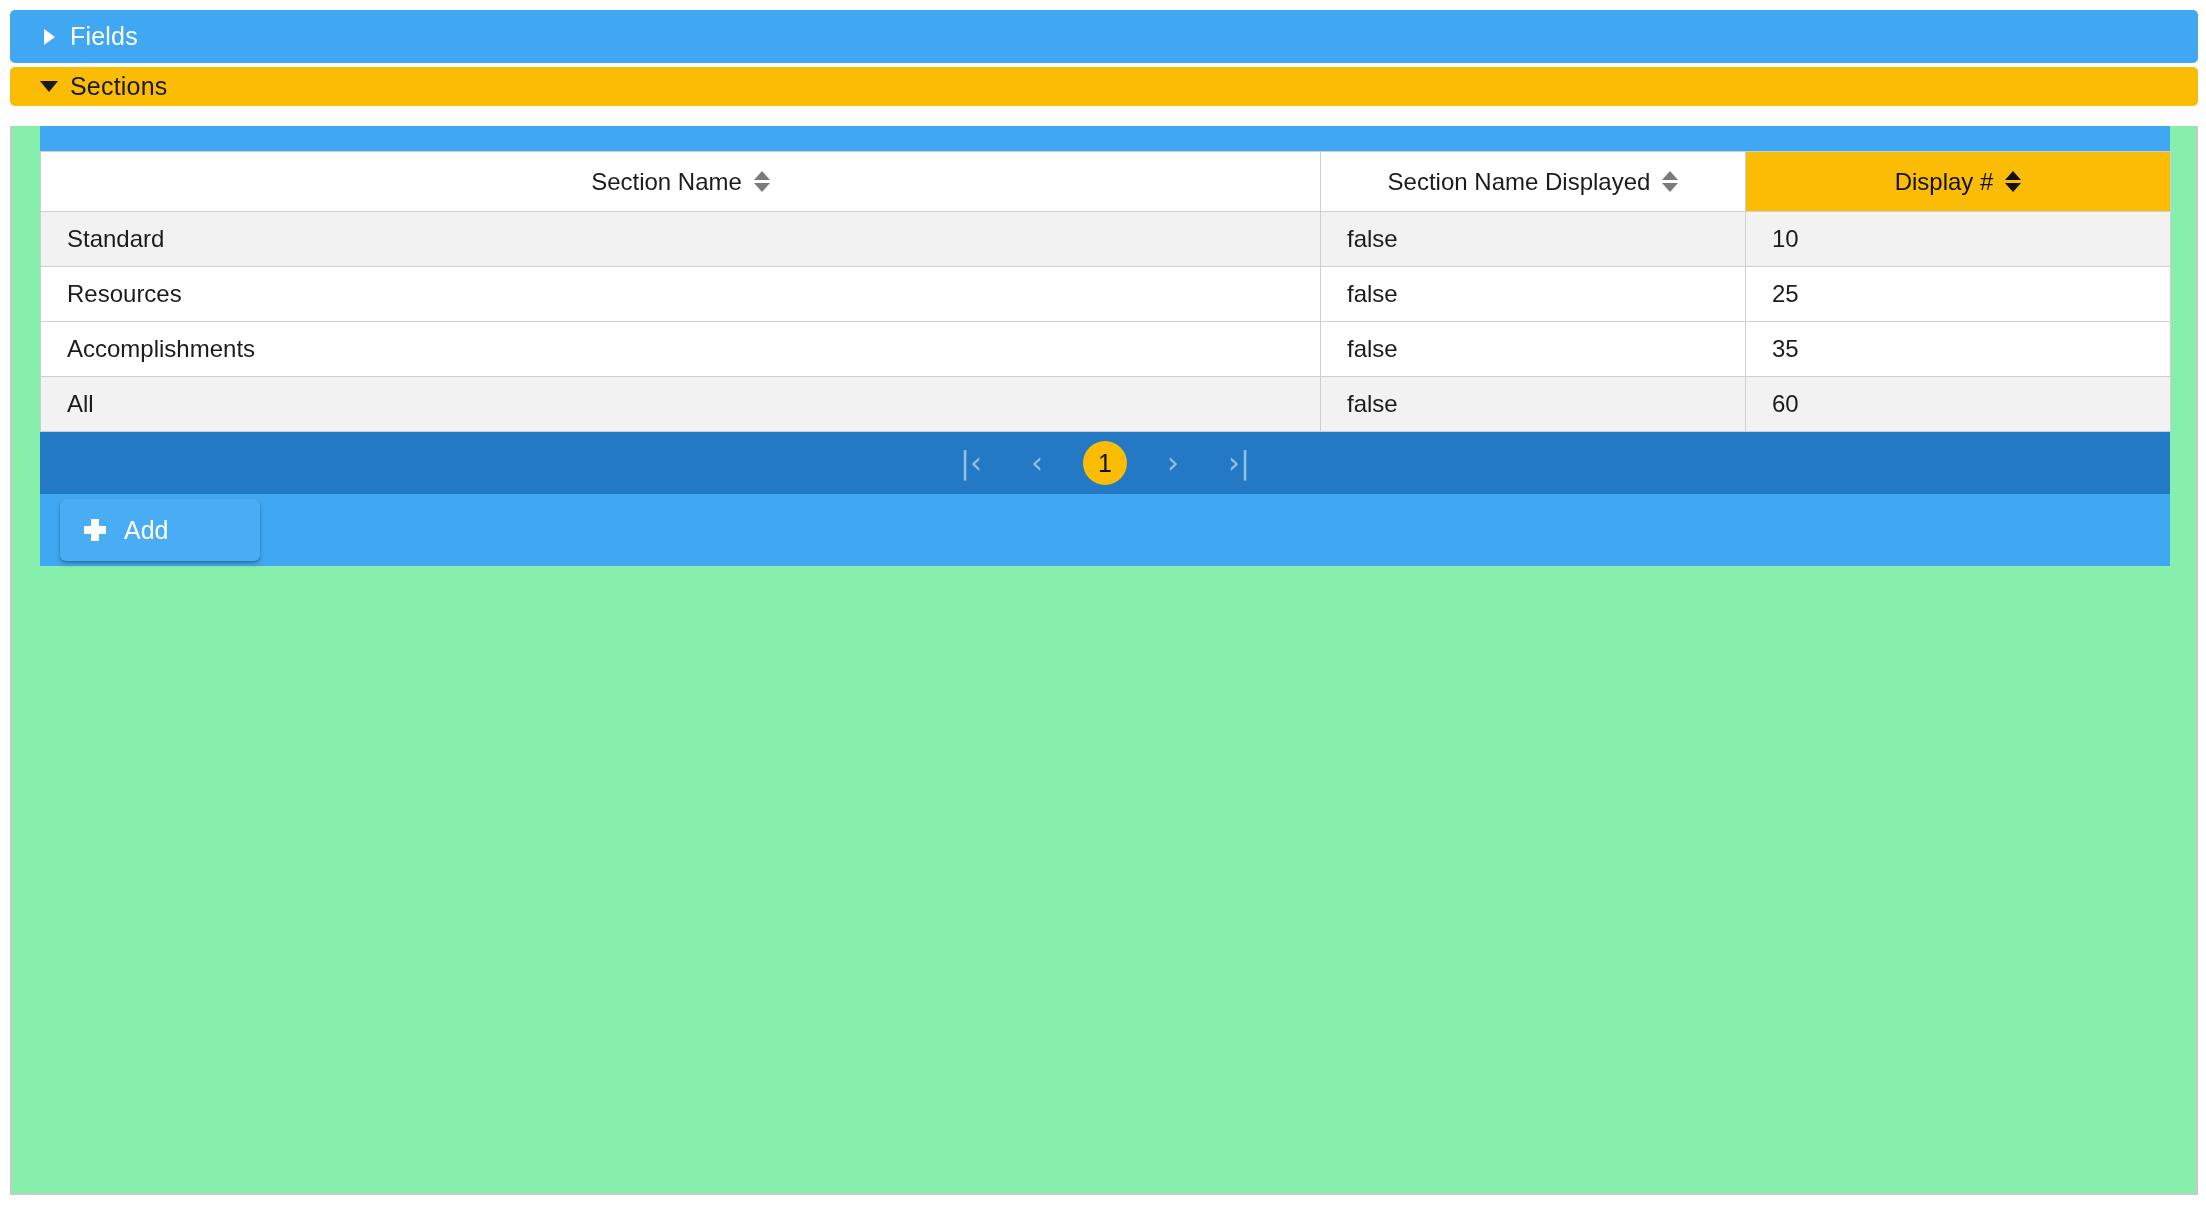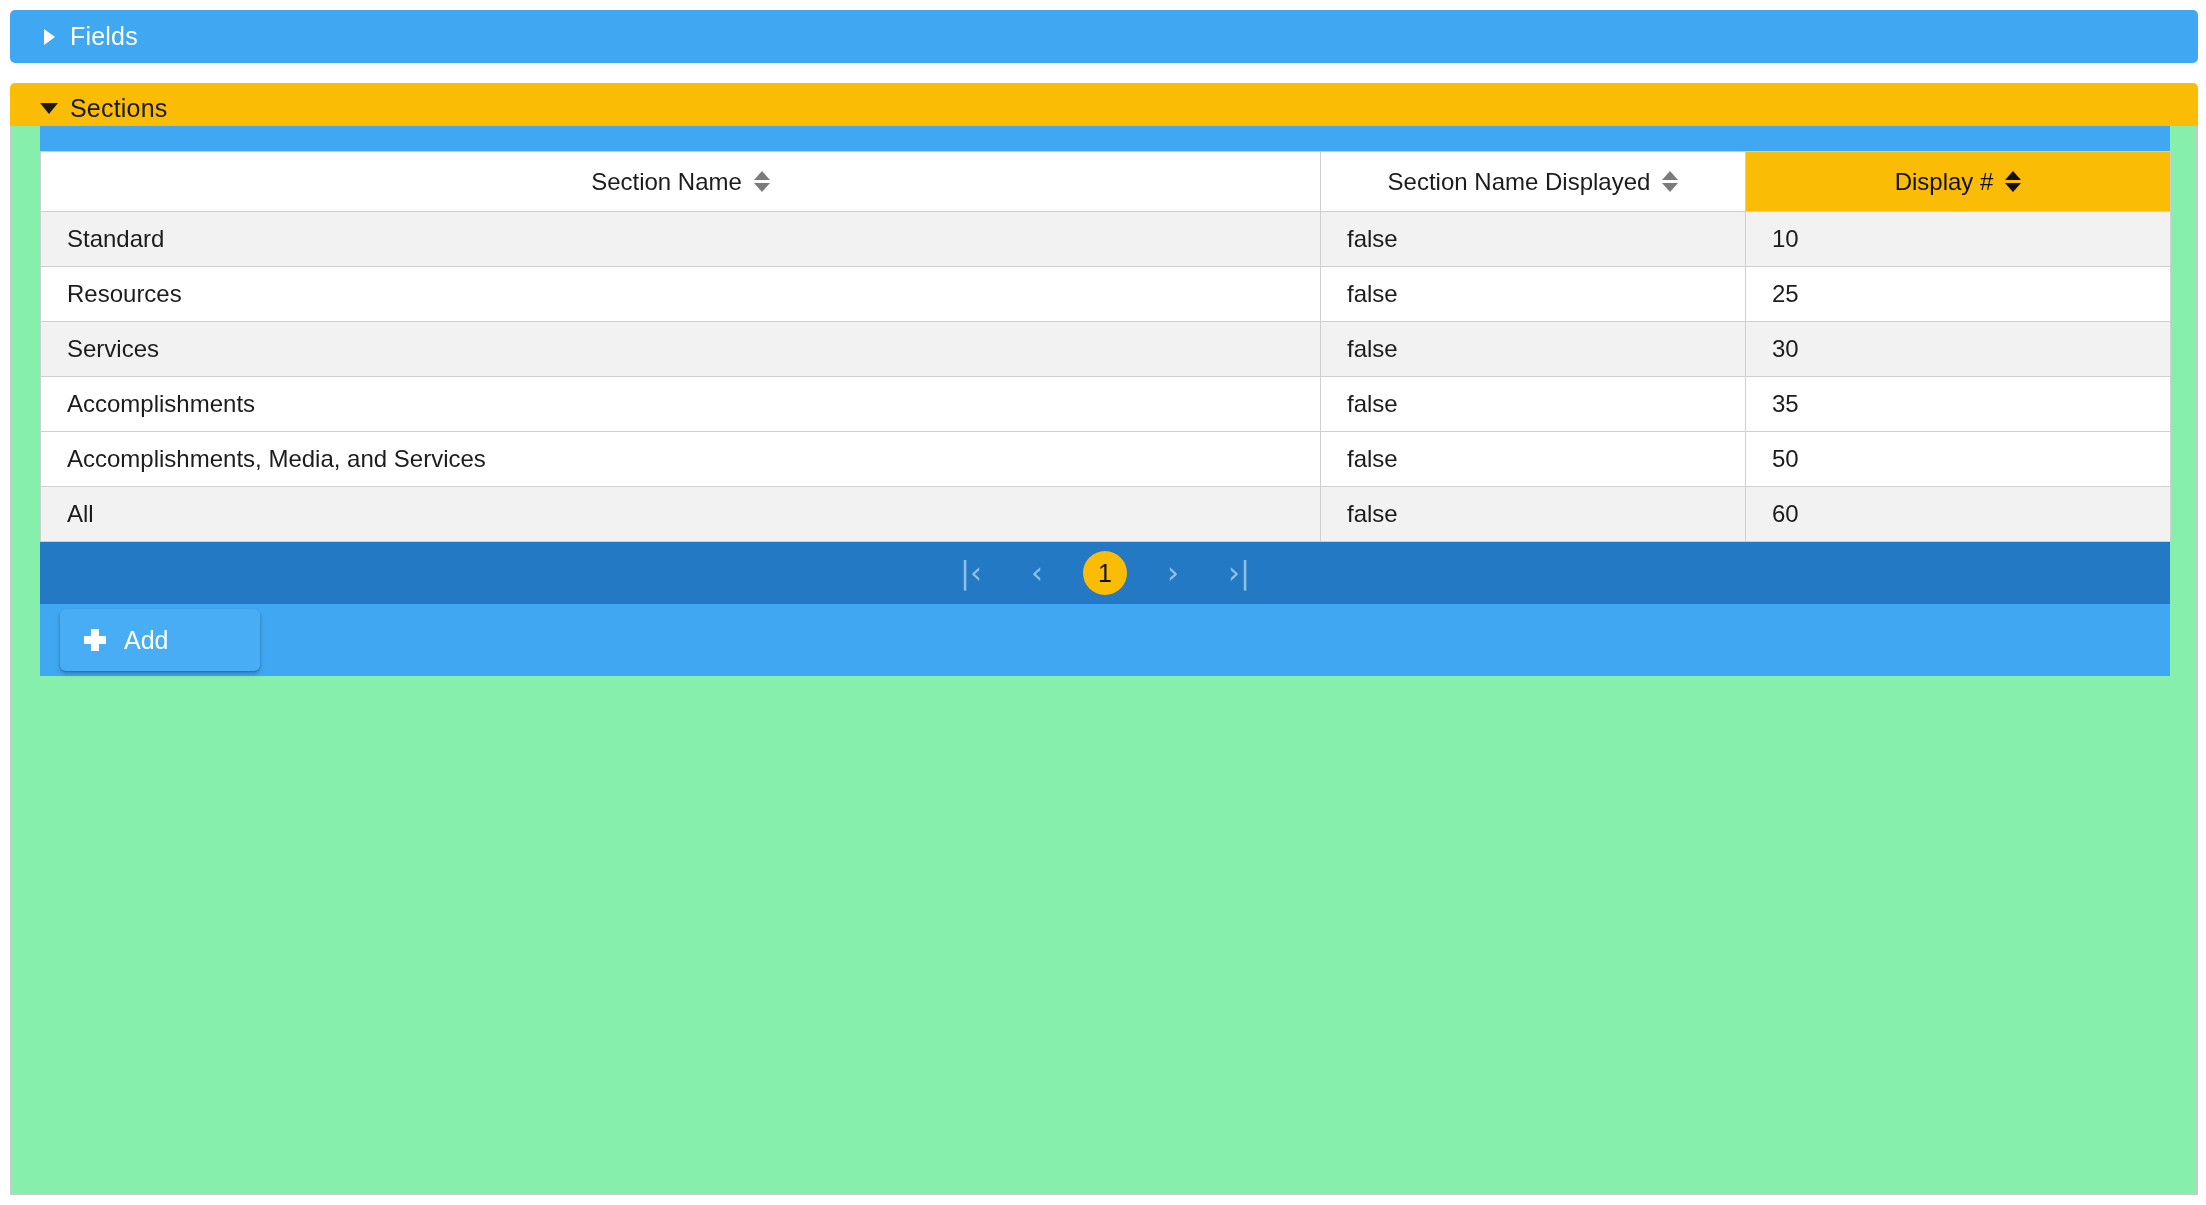--- a/index.html
+++ b/index.html
@@ -36,24 +36,23 @@
     user-select: none;
   }
   .bar-fields {
     top: 10px;
     height: 53px;
     background: #40a8f2;
     color: #ffffff;
   }
   .bar-sections {
     top: 67px;
-    height: 51px;
+    height: 39px;
     background: #fabc05;
     color: #1a1a1a;
-    margin-top: 16px;
   }
   .bar-caret {
     width: 22px;
     margin-left: 28px;
     margin-right: 10px;
     display: flex;
     align-items: center;
     justify-content: center;
     flex: 0 0 auto;
   }
@@ -321,34 +320,24 @@
             <tr class="row-odd">
               <td>Standard</td>
               <td>false</td>
               <td>10</td>
             </tr>
             <tr class="row-even">
               <td>Resources</td>
               <td>false</td>
               <td>25</td>
             </tr>
-            <tr class="row-odd">
-              <td>Services</td>
-              <td>false</td>
-              <td>30</td>
-            </tr>
             <tr class="row-even">
               <td>Accomplishments</td>
               <td>false</td>
               <td>35</td>
-            </tr>
-            <tr class="row-even">
-              <td>Accomplishments, Media, and Services</td>
-              <td>false</td>
-              <td>50</td>
             </tr>
             <tr class="row-odd">
               <td>All</td>
               <td>false</td>
               <td>60</td>
             </tr>
           </tbody>
       </table>
 
       <div class="pager">

